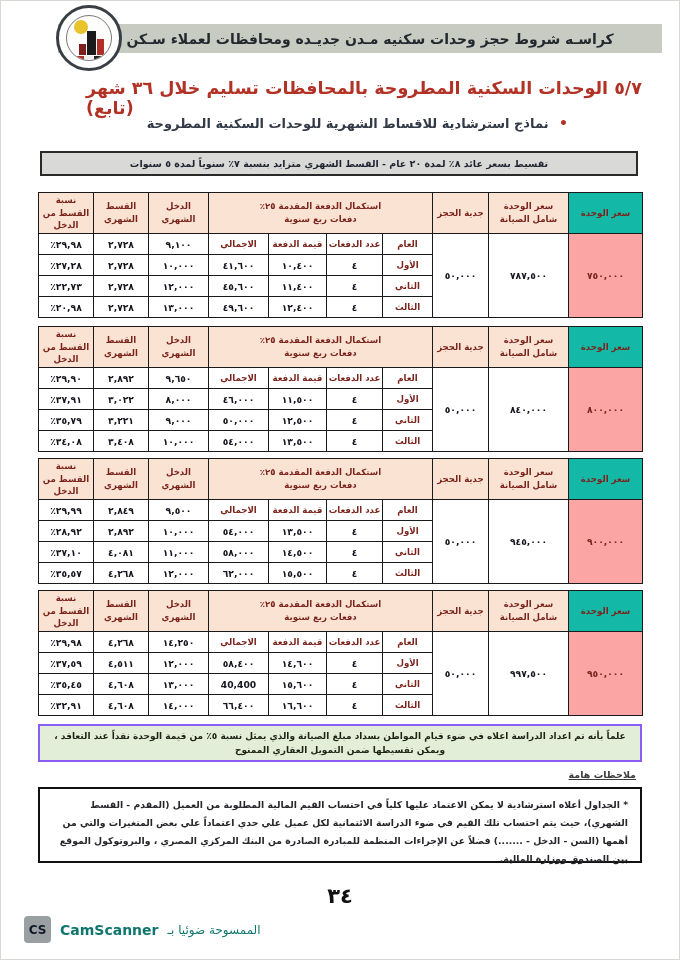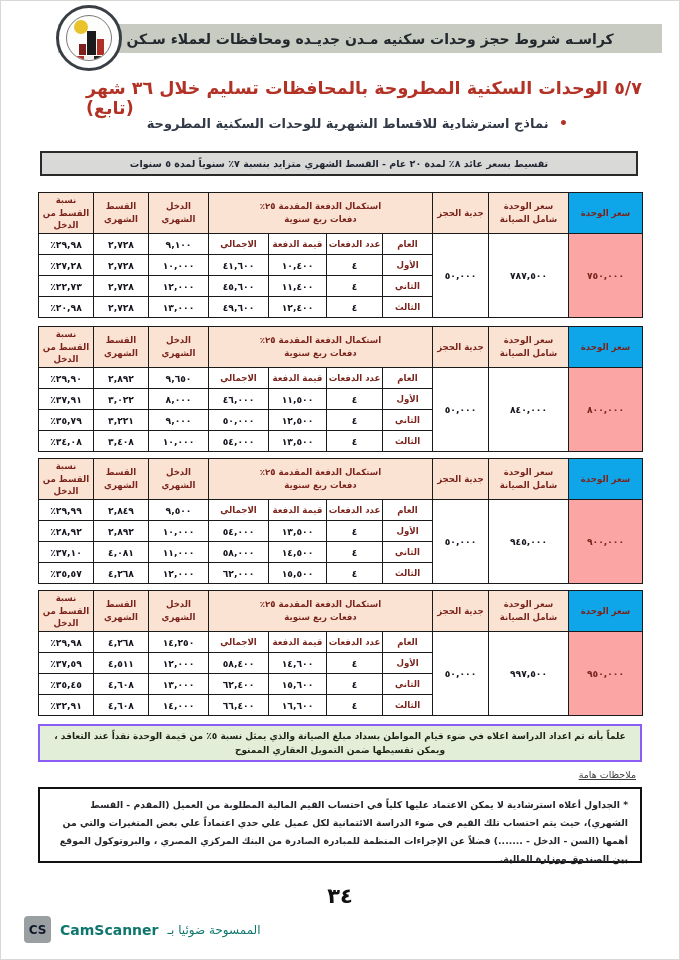--- a/index.html
+++ b/index.html
@@ -48,34 +48,34 @@
   .twrap{position:absolute;left:38px;width:604px;}
   table.ptable{
     width:604px;border-collapse:collapse;direction:rtl;table-layout:fixed;
     background:#fff;
   }
   table.ptable th,table.ptable td{
     border:1.4px solid #1a1a1a;text-align:center;vertical-align:middle;
     padding:0 1px;overflow:hidden;
   }
   table.ptable th{height:40px;background:#fbe3d4;color:#7a241c;font-size:8.6px;font-weight:bold;line-height:1.5;}
-  table.ptable th.blue{background:#0ea5e9;}
+  table.ptable th.blue{background:#14b8a6;}
   table.ptable td{height:20px;font-size:9.2px;font-weight:bold;color:#15151f;}
   table.ptable td.sh{color:#7a241c;font-size:8.6px;}
   table.ptable td.yellow{background:#fca5a5;color:#7a241c;}
   
   .greenband{
     position:absolute;left:38px;top:724px;width:604px;height:38px;
     background:#e3eed9;border:2px solid #8b5cf6;box-sizing:border-box;
     display:flex;align-items:center;justify-content:center;direction:rtl;padding:0 10px;
   }
   .greenband span{font-size:9px;font-weight:bold;color:#1d2415;text-align:center;line-height:1.6;}
   .noteslabel{
     position:absolute;right:44px;top:769px;direction:rtl;
-    font-size:9.5px;font-weight:normal;color:#3c3c3c;text-decoration:underline;
+    font-size:9.5px;font-weight:bold;color:#3c3c3c;text-decoration:underline;
   }
   .notesbox{
     position:absolute;left:38px;top:787px;width:604px;height:76px;
     border:2.5px solid #111;box-sizing:border-box;direction:rtl;
     padding:7px 12px;font-size:9.3px;font-weight:bold;color:#26262b;
     text-align:right;line-height:1.95;
   }
   
   .pagenum{
     position:absolute;left:0;top:884px;width:680px;text-align:center;
@@ -362,21 +362,21 @@
             <td>١٤,٦٠٠</td>
             <td>٥٨,٤٠٠</td>
             <td>١٢,٠٠٠</td>
             <td>٤,٥١١</td>
             <td>٣٧,٥٩٪</td>
           </tr>
           <tr>
             <td class="sh">الثاني</td>
             <td>٤</td>
             <td>١٥,٦٠٠</td>
-            <td>٦٢,٤٠٠</td>
+            <td>40,400</td>
             <td>١٣,٠٠٠</td>
             <td>٤,٦٠٨</td>
             <td>٣٥,٤٥٪</td>
           </tr>
           <tr>
             <td class="sh">الثالث</td>
             <td>٤</td>
             <td>١٦,٦٠٠</td>
             <td>٦٦,٤٠٠</td>
             <td>١٤,٠٠٠</td>

